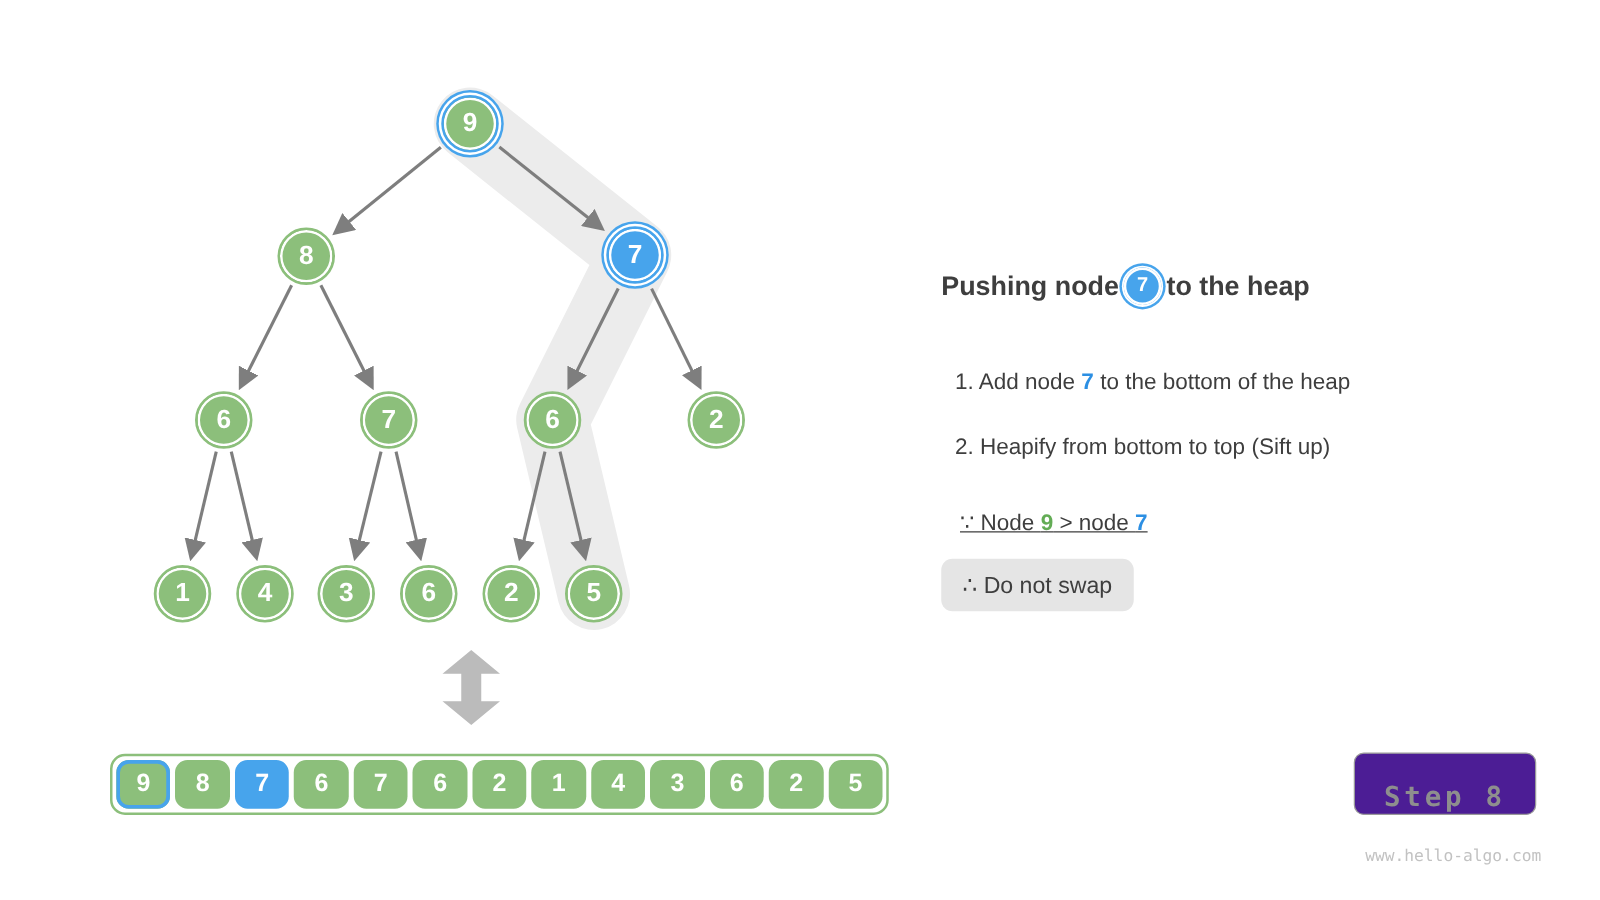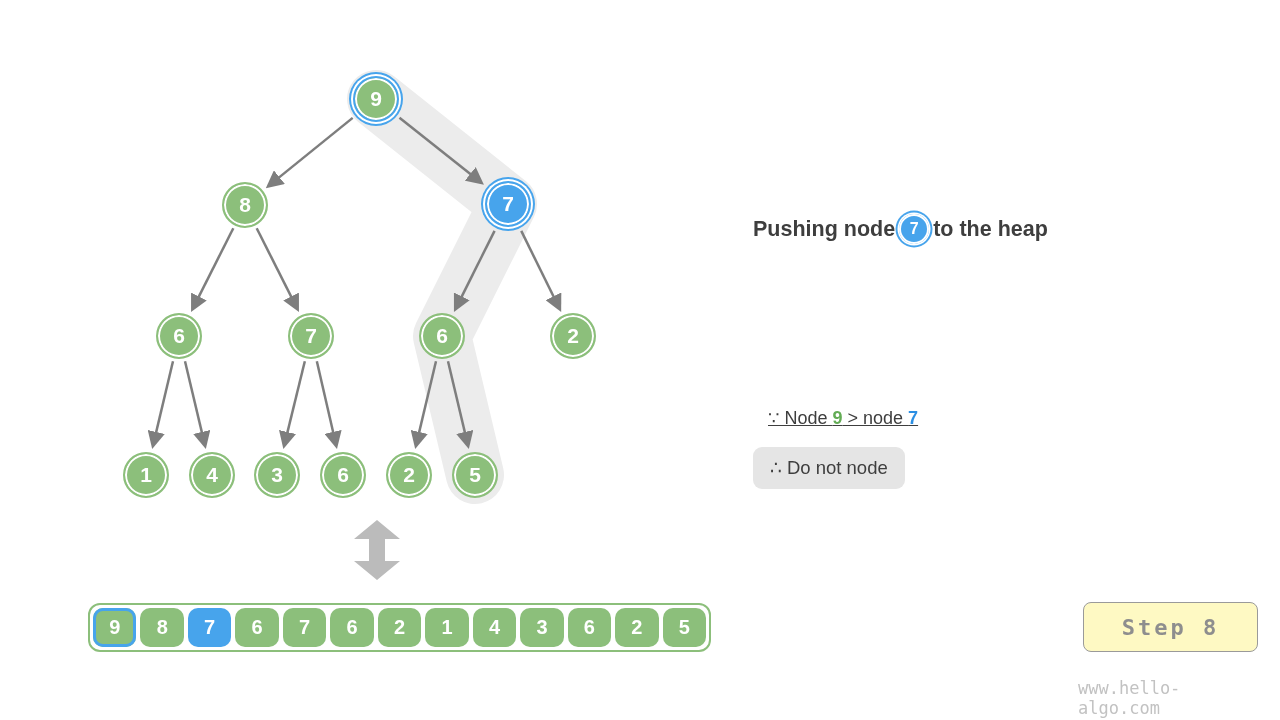--- a/index.html
+++ b/index.html
@@ -37,27 +37,27 @@
         color:#fff;font-size:16px;font-weight:bold;margin:0 3px;}
   .panel-line{position:absolute;font-size:18px;color:var(--text_dark);}
   #item1{left:764px;top:295px;}
   #item2{left:764px;top:347px;}
   #because{left:768px;top:407px;text-decoration:underline;}
   .hl-blue{color:var(--blue_text);font-weight:bold;}
   .hl-green{color:var(--green_text);font-weight:bold;}
   .therefore-box{position:absolute;left:753px;top:447px;background:var(--box_bg);
         border-radius:9px;padding:10px 17px;font-size:18.5px;color:var(--text_dark);}
   
-  .step-badge{position:absolute;left:1083px;top:602px;width:175px;height:50px;box-sizing:border-box;
-        border:1.5px solid #9a9a9a;border-radius:8px;background:#fef9c3;
-        display:flex;align-items:center;justify-content:center;
+  .step-badge{position:absolute;left:1083px;top:602px;width:146px;height:50px;box-sizing:border-box;
+        border:1.5px solid #9a9a9a;border-radius:8px;background:#4c1d95;
+        display:flex;align-items:flex-end;justify-content:center;
         font-family:"DejaVu Sans Mono",monospace;font-size:22px;font-weight:bold;
         letter-spacing:3px;color:var(--step_text);}
-  .watermark{position:absolute;left:1078px;top:678px;width:155px;text-align:left;
-        font-family:"DejaVu Sans Mono",monospace;font-size:17px;color:var(--watermark);}
+  .watermark{position:absolute;left:1078px;top:678px;width:155px;text-align:right;
+        font-family:"DejaVu Sans Mono",monospace;font-size:13px;color:var(--watermark);}
 </style>
 </head>
 <body>
 
 <div class="canvas">
 
   <svg id="tree-svg" width="720" height="600">
       <defs>
         <marker id="arrow" viewBox="0 0 10 10" refX="7" refY="5" markerWidth="7" markerHeight="7" orient="auto-start-reverse">
           <path d="M0,0 L10,5 L0,10 z" fill="#7E7E7E"></path>
@@ -113,28 +113,34 @@
       <div class="cell">2</div>
       <div class="cell">5</div>
     </div>
 
   <div class="panel-title">
     <span>Pushing node</span>
     <span class="title-node">7</span>
     <span>to the heap</span>
   </div>
 
+  <div class="panel-line" id="item1">
+    <span>1. Add node </span><span class="hl-blue">7</span><span> to the bottom of the heap</span>
+  </div>
 
+  <div class="panel-line" id="item2">
+    <span>2. Heapify from bottom to top (Sift up)</span>
+  </div>
 
   <div class="panel-line" id="because">
     <span>∵ Node </span><span class="hl-green">9</span><span> &gt; node </span><span class="hl-blue">7</span>
   </div>
 
   <div class="therefore-box">
-    <span>∴ Do not node</span>
+    <span>∴ Do not swap</span>
   </div>
 
   <div class="step-badge">
     <span>Step 8</span>
   </div>
   <div class="watermark">www.hello-algo.com</div>
 
 </div>
 
 </body></html>

